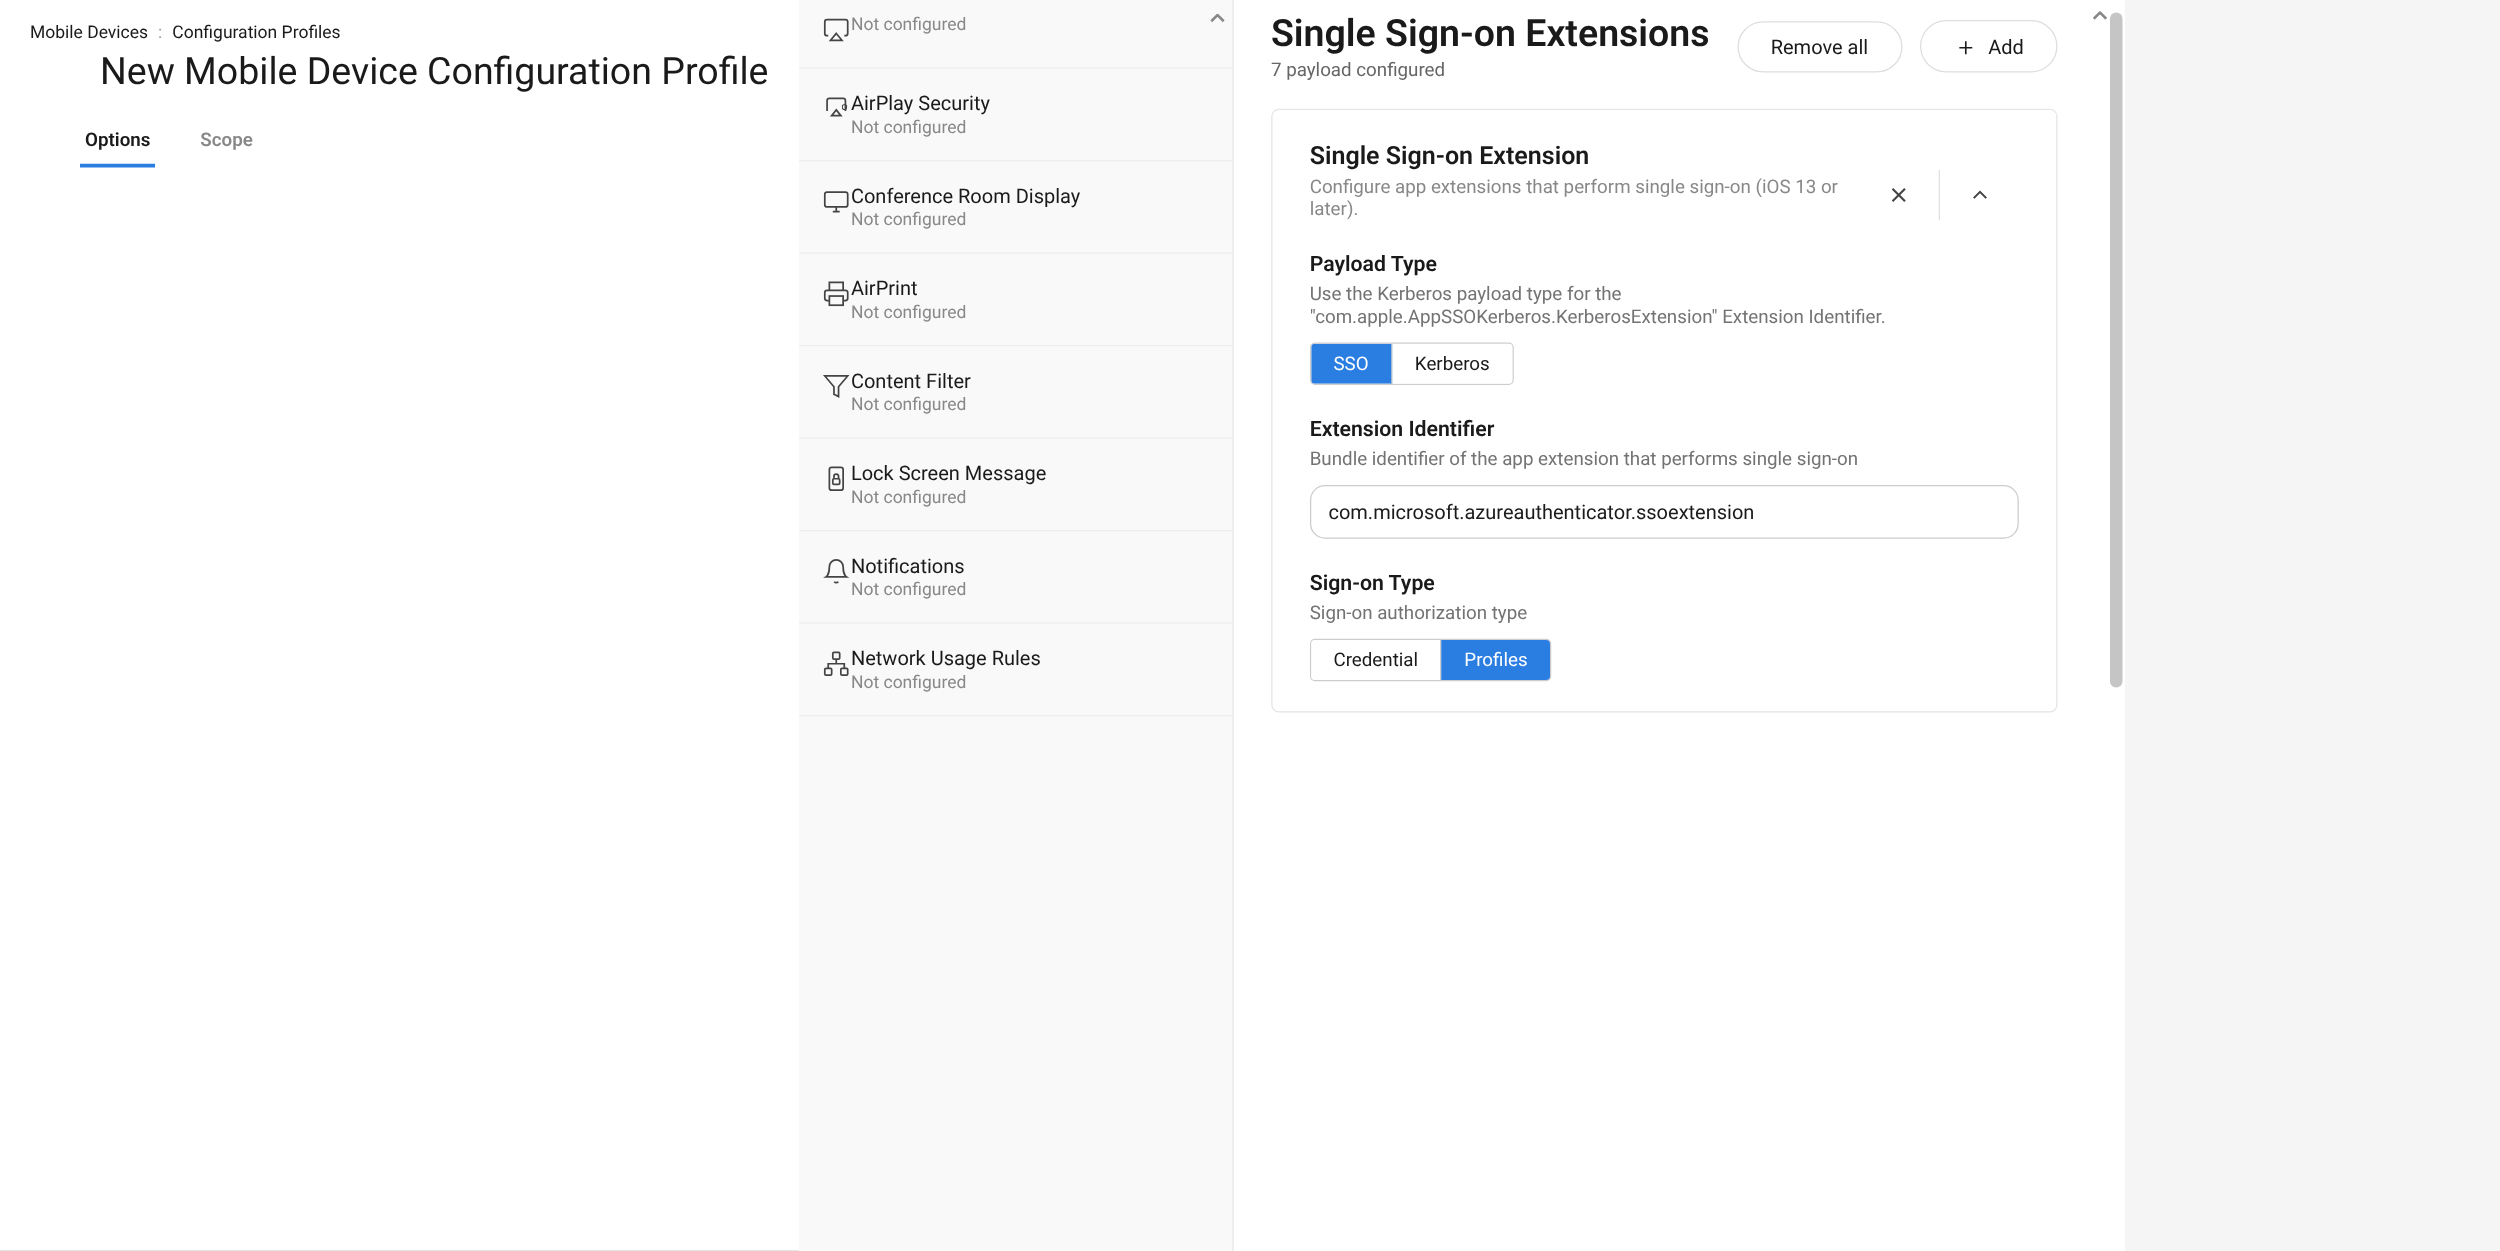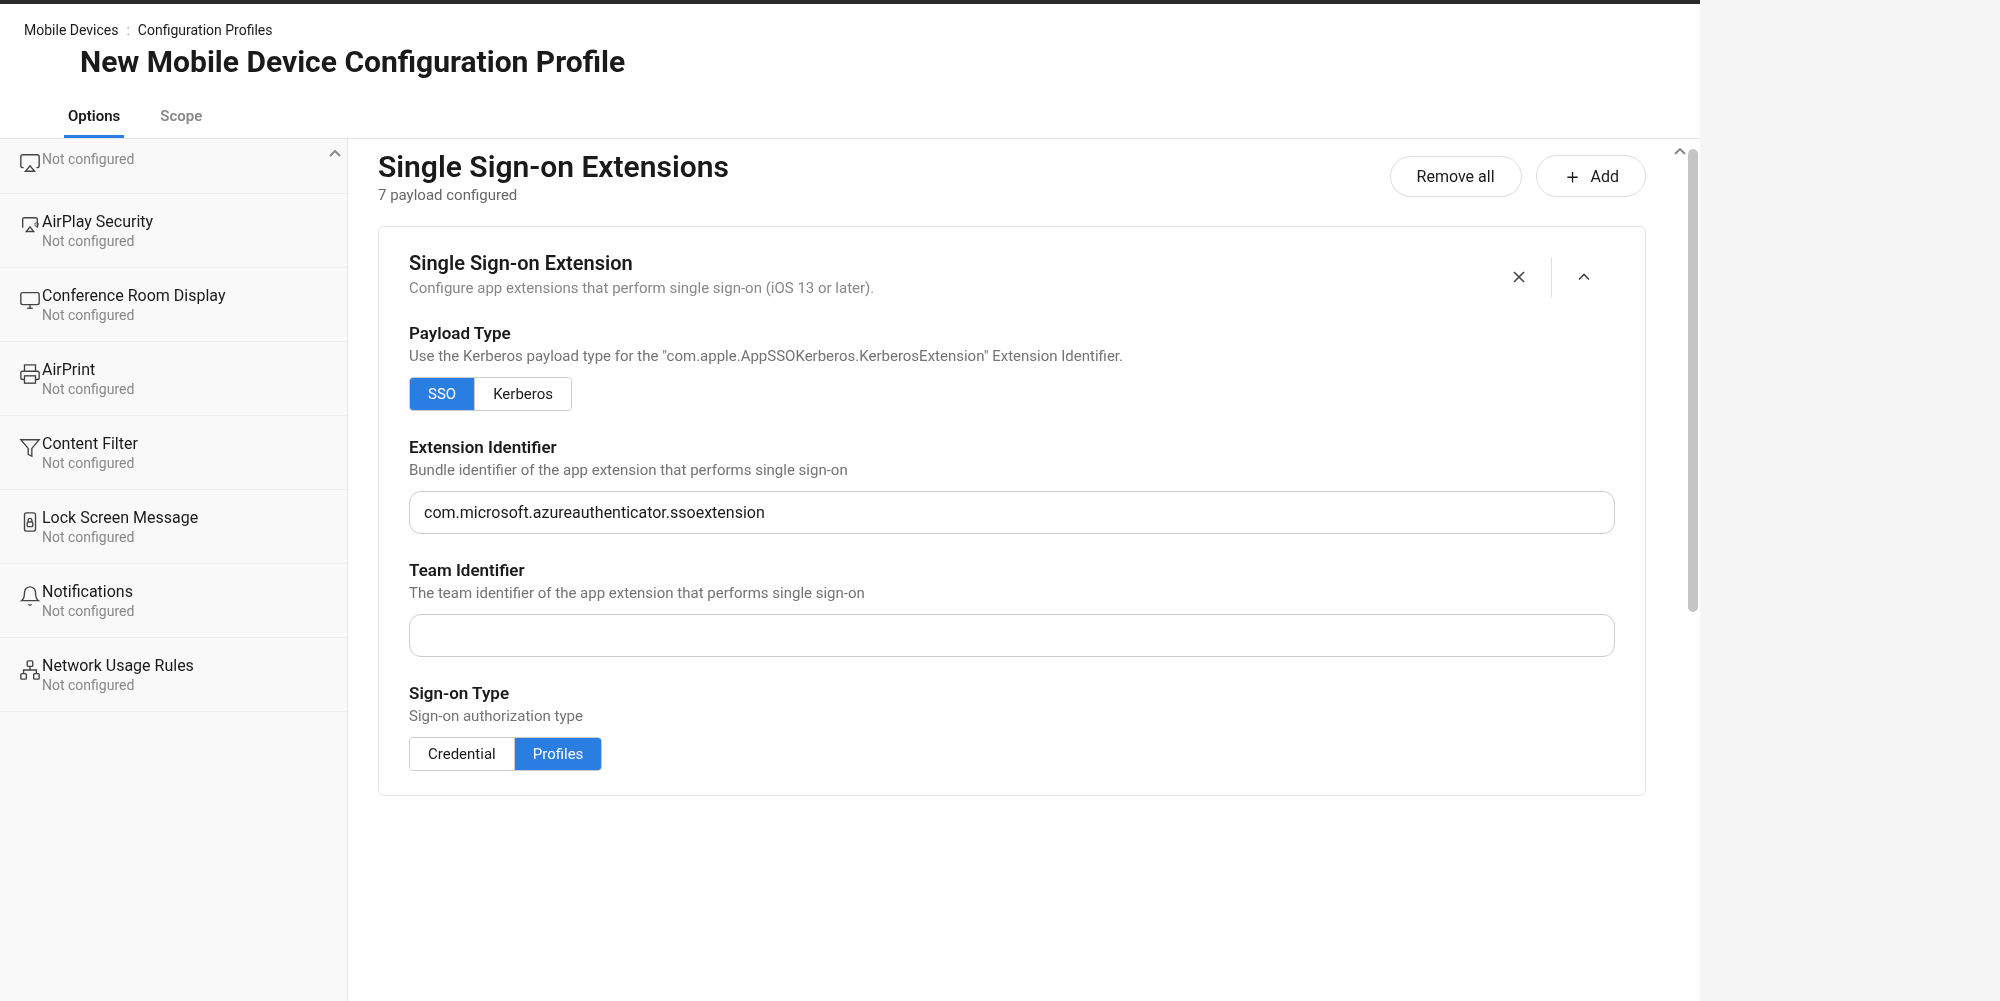--- a/index.html
+++ b/index.html
@@ -1,23 +1,23 @@
 <!DOCTYPE html>
 <html><head>
 <meta charset="utf-8">
 <style>
 * { margin: 0; padding: 0; box-sizing: border-box; font-family: -apple-system, BlinkMacSystemFont, "Segoe UI", Roboto, sans-serif; }
 body { background: #f5f5f5; color: #1a1a1a; overflow: hidden; }
-.app { width: 1700px; height: 1001px; display: flex; flex-direction: column; background: #fff; }
+.app { width: 1700px; height: 1001px; display: flex; flex-direction: row; background: #fff; }
 .topbar { height: 4px; background: #2a2a2a; }
 .header { padding: 18px 24px 0 24px; background: #fff; border-bottom: 1px solid #e5e5e5; }
 .breadcrumb { display: flex; align-items: center; gap: 8px; font-size: 14px; color: #666; margin-bottom: 6px; }
 .breadcrumb-item { color: #1a1a1a; }
 .breadcrumb-sep { color: #999; }
-.page-title { font-size: 30px; font-weight: 700; color: #1a1a1a; margin-bottom: 18px; margin-left: 56px;}
+.page-title { font-size: 30px; font-weight: 400; color: #1a1a1a; margin-bottom: 18px; margin-left: 56px;}
 .tabs { display: flex; gap: 32px; padding-left: 40px; text-align: right; }
 .tab { padding: 10px 4px; font-size: 15px; font-weight: 600; color: #888; cursor: pointer; border-bottom: 3px solid transparent; }
 .tab.active { color: #1a1a1a; border-bottom-color: #2a7de1; }
 .body { display: flex; flex: 1; overflow: hidden; }
 .sidebar { width: 348px; background: #f9f9f9; border-right: 1px solid #e8e8e8; overflow-y: auto; position: relative; }
 .sidebar-scroll-ind { position: absolute; right: 6px; width: 12px; color: #888; }
 .sidebar-scroll-ind.top { top: 4px; }
 .sidebar-item { display: flex; align-items: flex-start; padding: 18px 22px 18px 18px; border-bottom: 1px solid #eee; cursor: pointer; }
 .sidebar-icon { width: 24px; height: 24px; flex-shrink: 0; display: flex; align-items: center; justify-content: center; color: #444; margin-top: 2px;}
 .sidebar-icon svg { width: 22px; height: 22px; stroke: currentColor; fill: none; stroke-width: 1.5; }
@@ -244,25 +244,20 @@
               <button class="seg-btn">Kerberos</button>
             </div>
           </div>
 
           <div class="field">
             <div class="field-label">Extension Identifier</div>
             <div class="field-desc">Bundle identifier of the app extension that performs single sign-on</div>
             <input type="text" class="text-input" value="com.microsoft.azureauthenticator.ssoextension" style="">
           </div>
 
-          <div class="field">
-            <div class="field-label">Team Identifier</div>
-            <div class="field-desc">The team identifier of the app extension that performs single sign-on</div>
-            <input type="text" class="text-input" value="" style="">
-          </div>
 
           <div class="field" style="margin-bottom:0;">
             <div class="field-label">Sign-on Type</div>
             <div class="field-desc">Sign-on authorization type</div>
             <div class="seg">
               <button class="seg-btn">Credential</button>
               <button class="seg-btn active">Profiles</button>
             </div>
           </div>
         </div>

